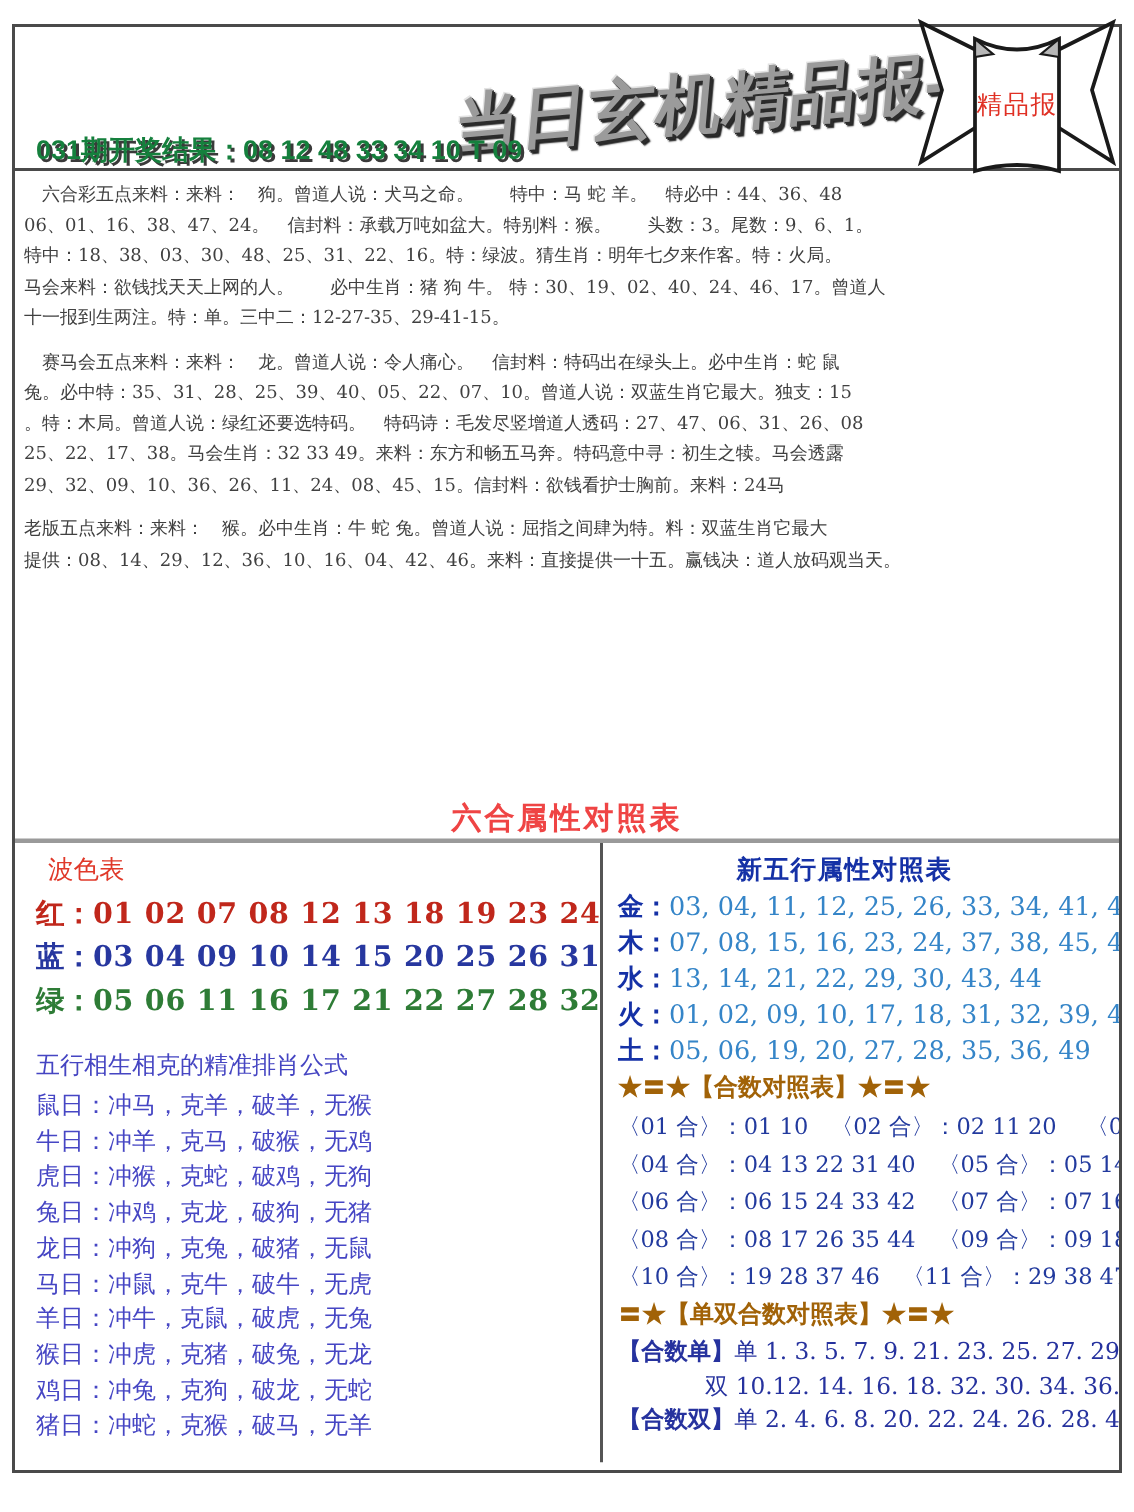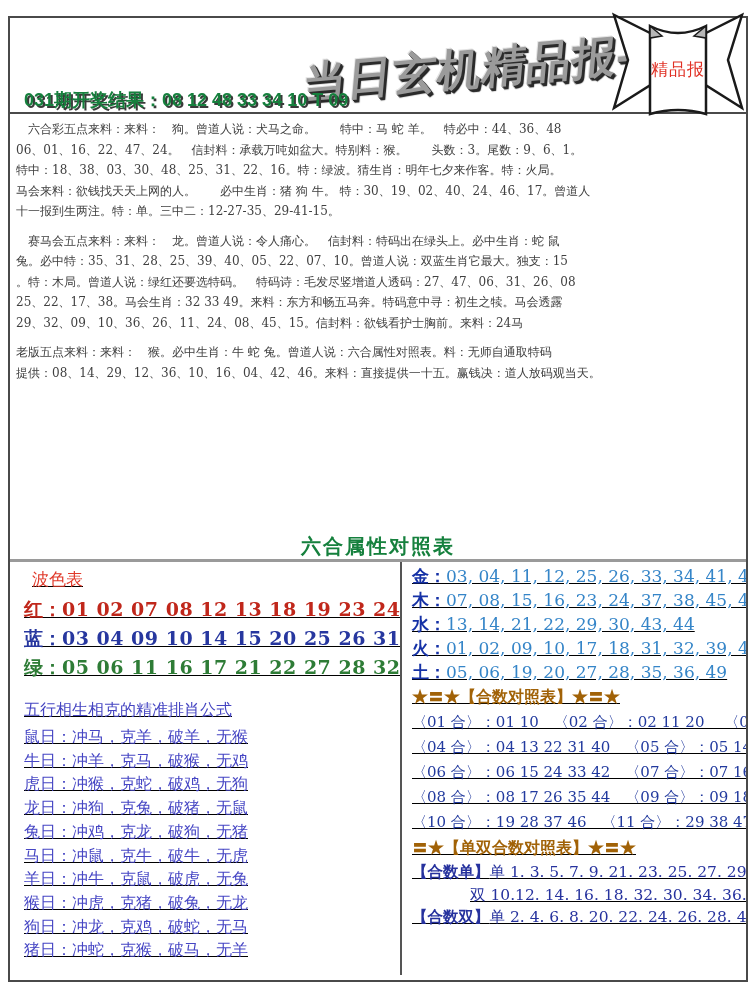--- a/index.html
+++ b/index.html
@@ -41,24 +41,24 @@
     font-size:12px; line-height:20.5px; color:#404040;
     white-space:pre-wrap; font-weight:500;
   }
   
   .section-band {
     height:30px; border-bottom:3px solid #9a9a9a; text-align:center;
     line-height:28px;
   }
   .section-title {
     font-family:"Liberation Sans",sans-serif;
-    font-size:20px; font-weight:bold; color:#15803d; letter-spacing:2px;
+    font-size:20px; font-weight:bold; color:#ef4444; letter-spacing:2px;
   }
   
-  .columns { display:flex; height:413px; overflow:hidden;text-decoration:underline; }
+  .columns { display:flex; height:413px; overflow:hidden; }
   .col-left { width:390px; padding:4px 4px 0 14px; overflow:hidden; }
   .col-right { flex:1; border-left:2px solid #555; padding:2px 2px 0 10px; overflow:hidden; }
   .wave-title { font-family:"Liberation Sans",sans-serif; font-size:17px; color:#e0392a; margin:2px 0 4px 8px; }
   .wave-row { font-size:19px; font-weight:bold; line-height:29px; white-space:nowrap; }
   .wave-row .num { letter-spacing:0.5px; }
   .wave-red   { color:#c0271b; }
   .wave-blue  { color:#27379f; }
   .wave-green { color:#2e7c36; }
   .formula-title { font-family:"Liberation Sans",sans-serif; font-size:16px; color:#4545c2; margin:18px 0 4px 0; }
   .zodiac-row { font-size:16px; color:#4646c4; line-height:23.7px; white-space:nowrap; }
@@ -96,34 +96,34 @@
           <polygon points="40,16 52,26 40,28" fill="#b7b7b7" stroke="#1a1a1a" stroke-width="1.5"></polygon>
           <polygon points="96,16 84,26 96,28" fill="#b7b7b7" stroke="#1a1a1a" stroke-width="1.5"></polygon>
         </svg>
         <div class="ribbon-label">精品报</div>
       </div>
     </div>
 
     <div class="body-text">
       <div class="para">
         <div class="para-line">　六合彩五点来料：来料：　狗。曾道人说：犬马之命。　　特中：马 蛇 羊。　特必中：44、36、48</div>
-        <div class="para-line">06、01、16、22、47、24。　信封料：承载万吨如盆大。特别料：猴。　　头数：3。尾数：9、6、1。</div>
+        <div class="para-line">06、01、16、38、47、24。　信封料：承载万吨如盆大。特别料：猴。　　头数：3。尾数：9、6、1。</div>
         <div class="para-line">特中：18、38、03、30、48、25、31、22、16。特：绿波。猜生肖：明年七夕来作客。特：火局。</div>
         <div class="para-line">马会来料：欲钱找天天上网的人。　　必中生肖：猪 狗 牛。 特：30、19、02、40、24、46、17。曾道人</div>
         <div class="para-line">十一报到生两注。特：单。三中二：12-27-35、29-41-15。</div>
       </div>
       <div class="para">
         <div class="para-line">　赛马会五点来料：来料：　龙。曾道人说：令人痛心。　信封料：特码出在绿头上。必中生肖：蛇 鼠</div>
         <div class="para-line">兔。必中特：35、31、28、25、39、40、05、22、07、10。曾道人说：双蓝生肖它最大。独支：15</div>
         <div class="para-line">。特：木局。曾道人说：绿红还要选特码。　特码诗：毛发尽竖增道人透码：27、47、06、31、26、08</div>
         <div class="para-line">25、22、17、38。马会生肖：32 33 49。来料：东方和畅五马奔。特码意中寻：初生之犊。马会透露</div>
         <div class="para-line">29、32、09、10、36、26、11、24、08、45、15。信封料：欲钱看护士胸前。来料：24马</div>
       </div>
       <div class="para">
-        <div class="para-line">老版五点来料：来料：　猴。必中生肖：牛 蛇 兔。曾道人说：六合属性对照表。料：无师自通取特码</div>
+        <div class="para-line">老版五点来料：来料：　猴。必中生肖：牛 蛇 兔。曾道人说：屈指之间肆为特。料：双蓝生肖它最大</div>
         <div class="para-line">提供：08、14、29、12、36、10、16、04、42、46。来料：直接提供一十五。赢钱决：道人放码观当天。</div>
 
       </div>
 
     </div>
 
     <div class="section-band">
       <span class="section-title">六合属性对照表</span>
     </div>
 
@@ -137,30 +137,31 @@
         <div class="wave-row wave-blue">
           <span>蓝：</span><span class="num">03 04 09 10 14 15 20 25 26 31 36 37 41 42 47 48</span>
         </div>
         <div class="wave-row wave-green">
           <span>绿：</span><span class="num">05 06 11 16 17 21 22 27 28 32 33 38 39 43 44 49</span>
         </div>
         <div class="formula-title">五行相生相克的精准排肖公式</div>
         <div class="zodiac-row">鼠日：冲马，克羊，破羊，无猴</div>
         <div class="zodiac-row">牛日：冲羊，克马，破猴，无鸡</div>
         <div class="zodiac-row">虎日：冲猴，克蛇，破鸡，无狗</div>
+        <div class="zodiac-row">兔日：冲鸡，克龙，破狗，无猪</div>
         <div class="zodiac-row">龙日：冲狗，克兔，破猪，无鼠</div>
-        <div class="zodiac-row">兔日：冲鸡，克龙，破狗，无猪</div>
         <div class="zodiac-row">马日：冲鼠，克牛，破牛，无虎</div>
         <div class="zodiac-row">羊日：冲牛，克鼠，破虎，无兔</div>
         <div class="zodiac-row">猴日：冲虎，克猪，破兔，无龙</div>
-        <div class="zodiac-row">狗日：冲龙，克鸡，破蛇，无马</div>
+        <div class="zodiac-row">鸡日：冲兔，克狗，破龙，无蛇</div>
         <div class="zodiac-row">猪日：冲蛇，克猴，破马，无羊</div>
       </div>
 
       <div class="col-right">
+        <div class="five-title">新五行属性对照表</div>
         <div class="elem-row">
           <span class="elem-label">金：</span><span class="elem-nums">03, 04, 11, 12, 25, 26, 33, 34, 41, 42</span>
         </div>
         <div class="elem-row">
           <span class="elem-label">木：</span><span class="elem-nums">07, 08, 15, 16, 23, 24, 37, 38, 45, 46</span>
         </div>
         <div class="elem-row">
           <span class="elem-label">水：</span><span class="elem-nums">13, 14, 21, 22, 29, 30, 43, 44</span>
         </div>
         <div class="elem-row">

